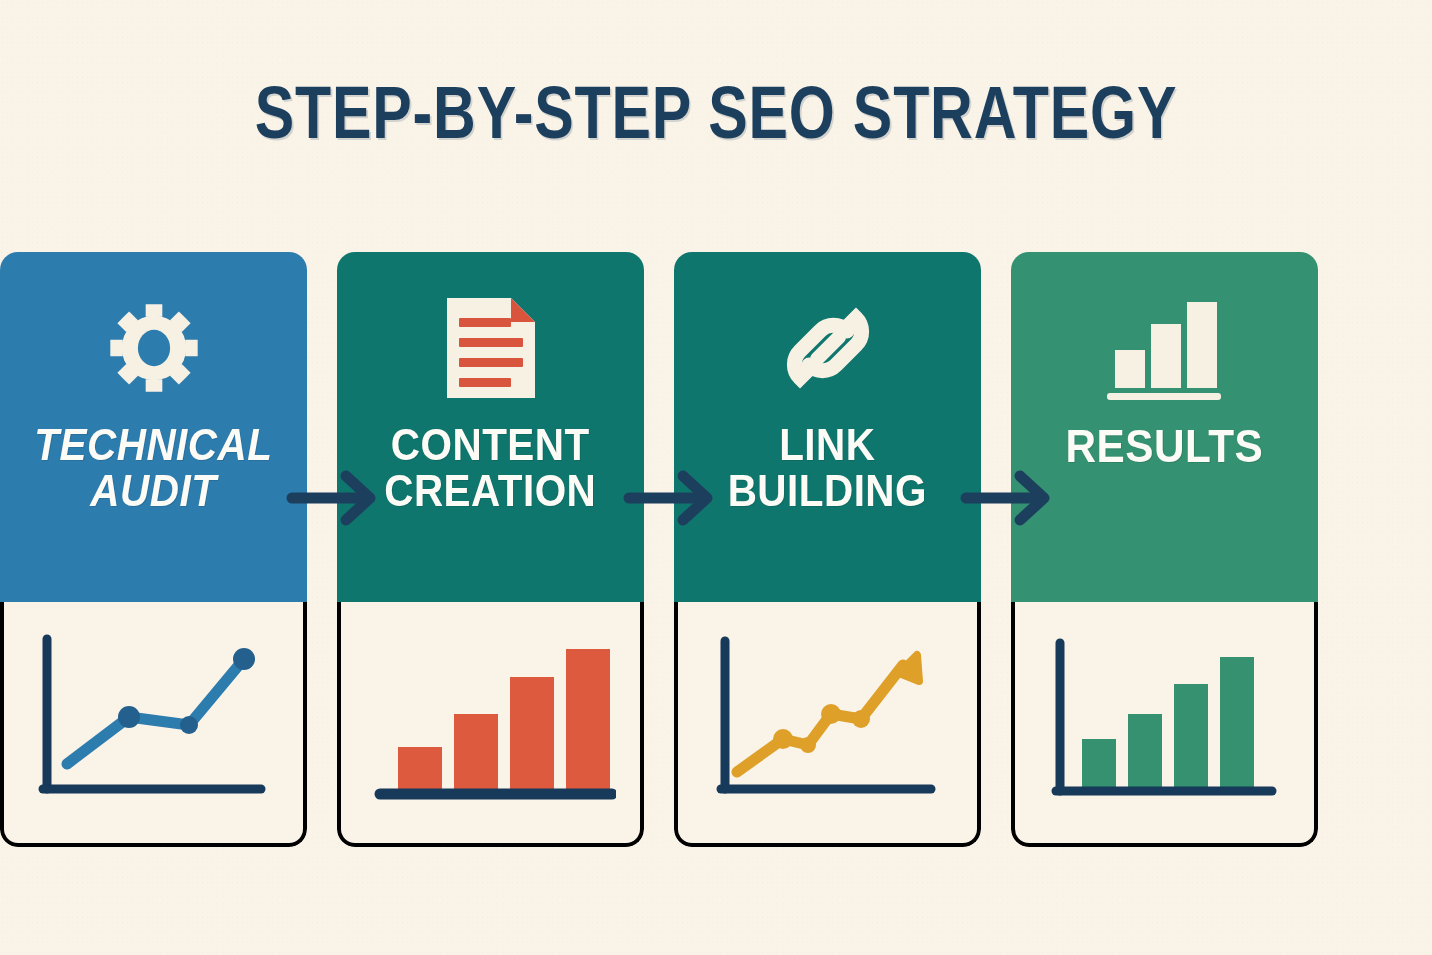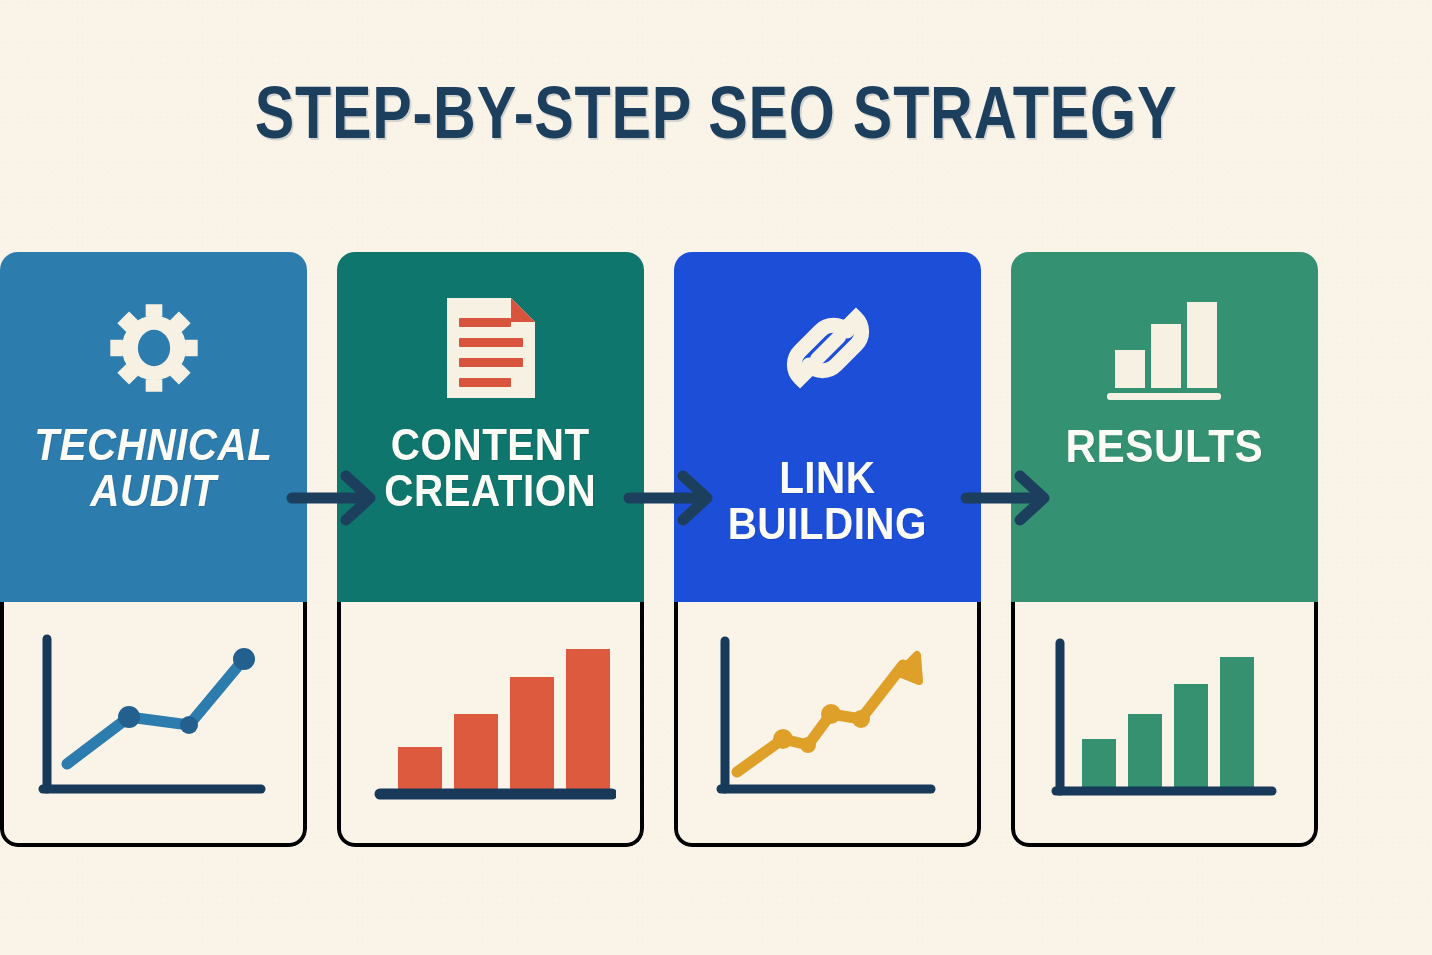--- a/index.html
+++ b/index.html
@@ -108,21 +108,21 @@
     top: 22px;
     height: 190px;
     display: flex;
     align-items: center;
     justify-content: center;
   }
 
   
   .c-blue   { background:#2c7cae; }
   .c-red    { background:#0f766e; }
-  .c-gold   { background:#1d4ed8;gap:33px; }
+  .c-gold   { background:#0f766e; }
   .c-green  { background:#349172; }
 
   .p-blue  { border-color:#2c7cae; }
   .p-red   { border-color:#d9543c; }
   .p-gold  { border-color:#dea028; }
   .p-green { border-color:#349172; }
 
   .connector {
     position: absolute;
     top: 468px;

